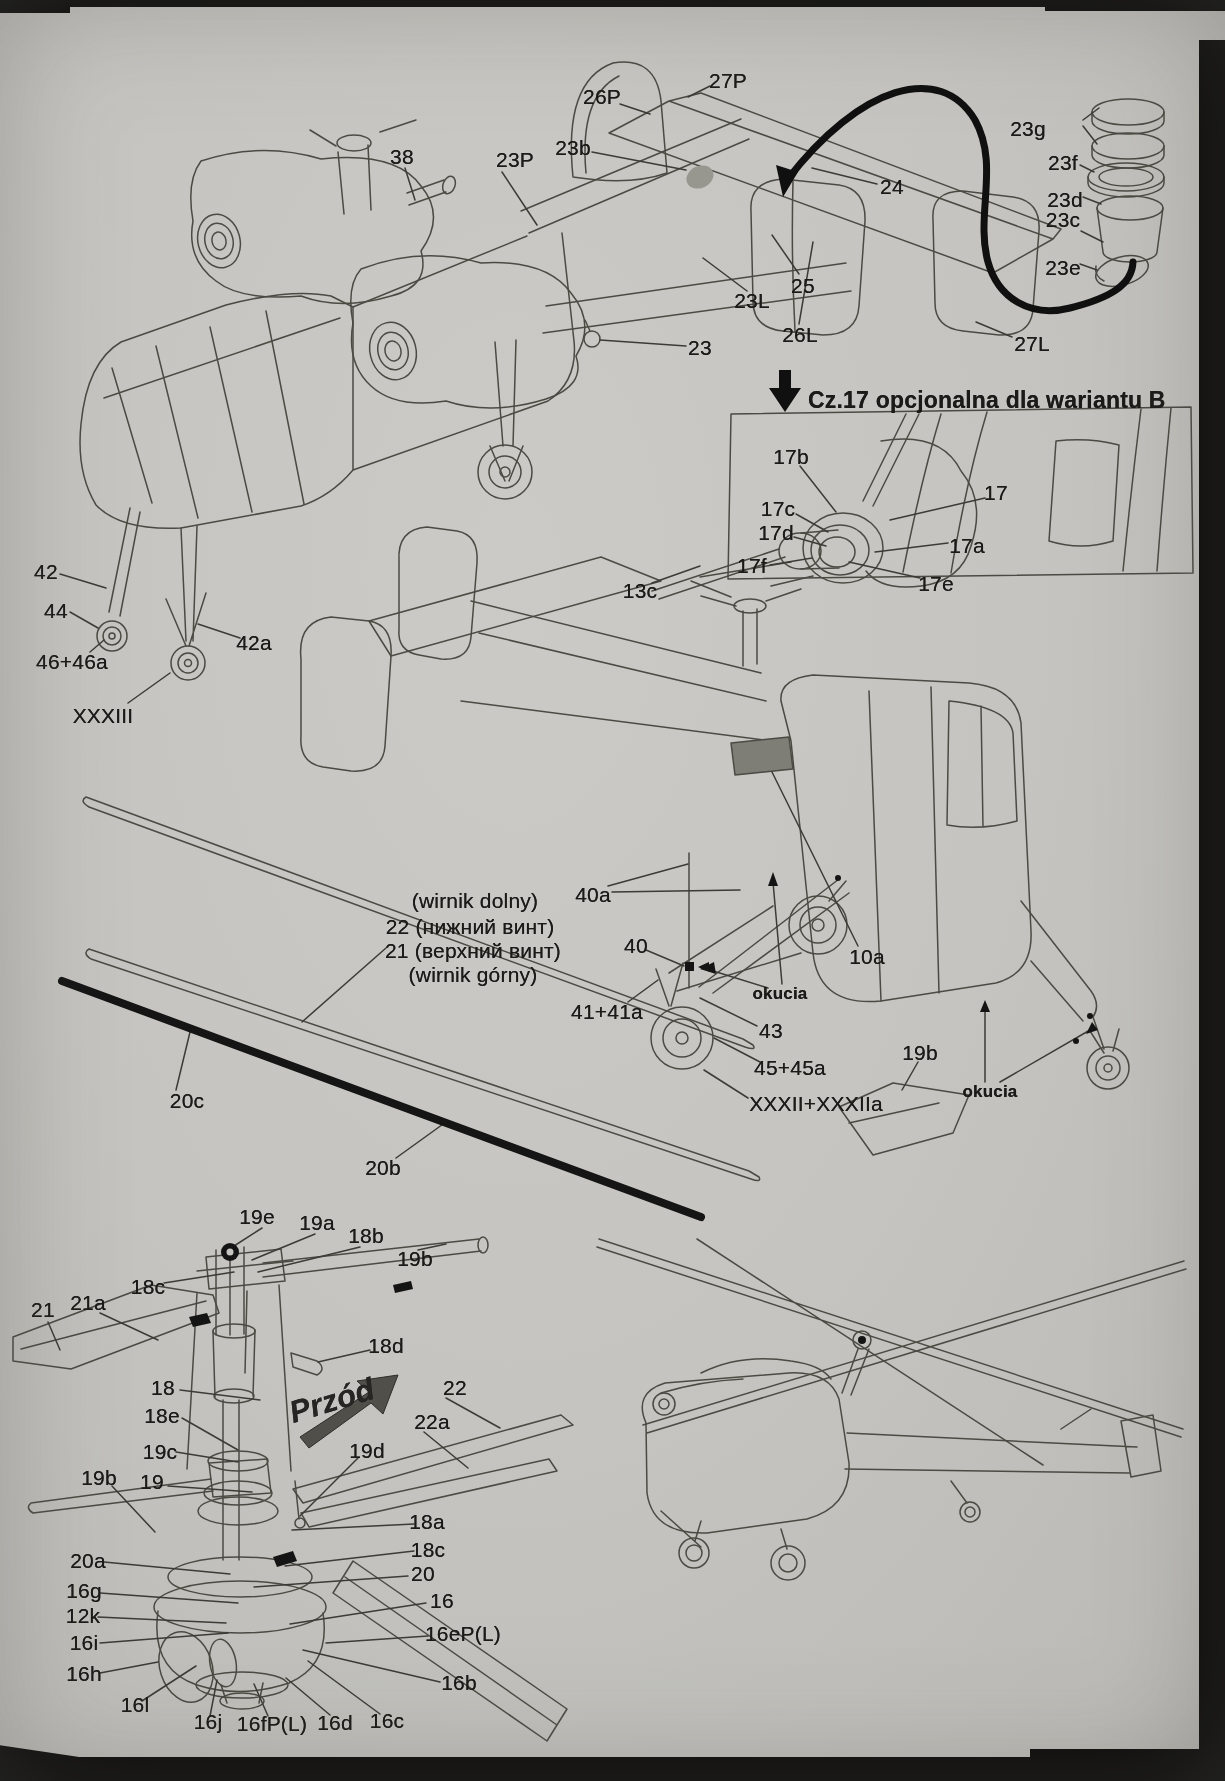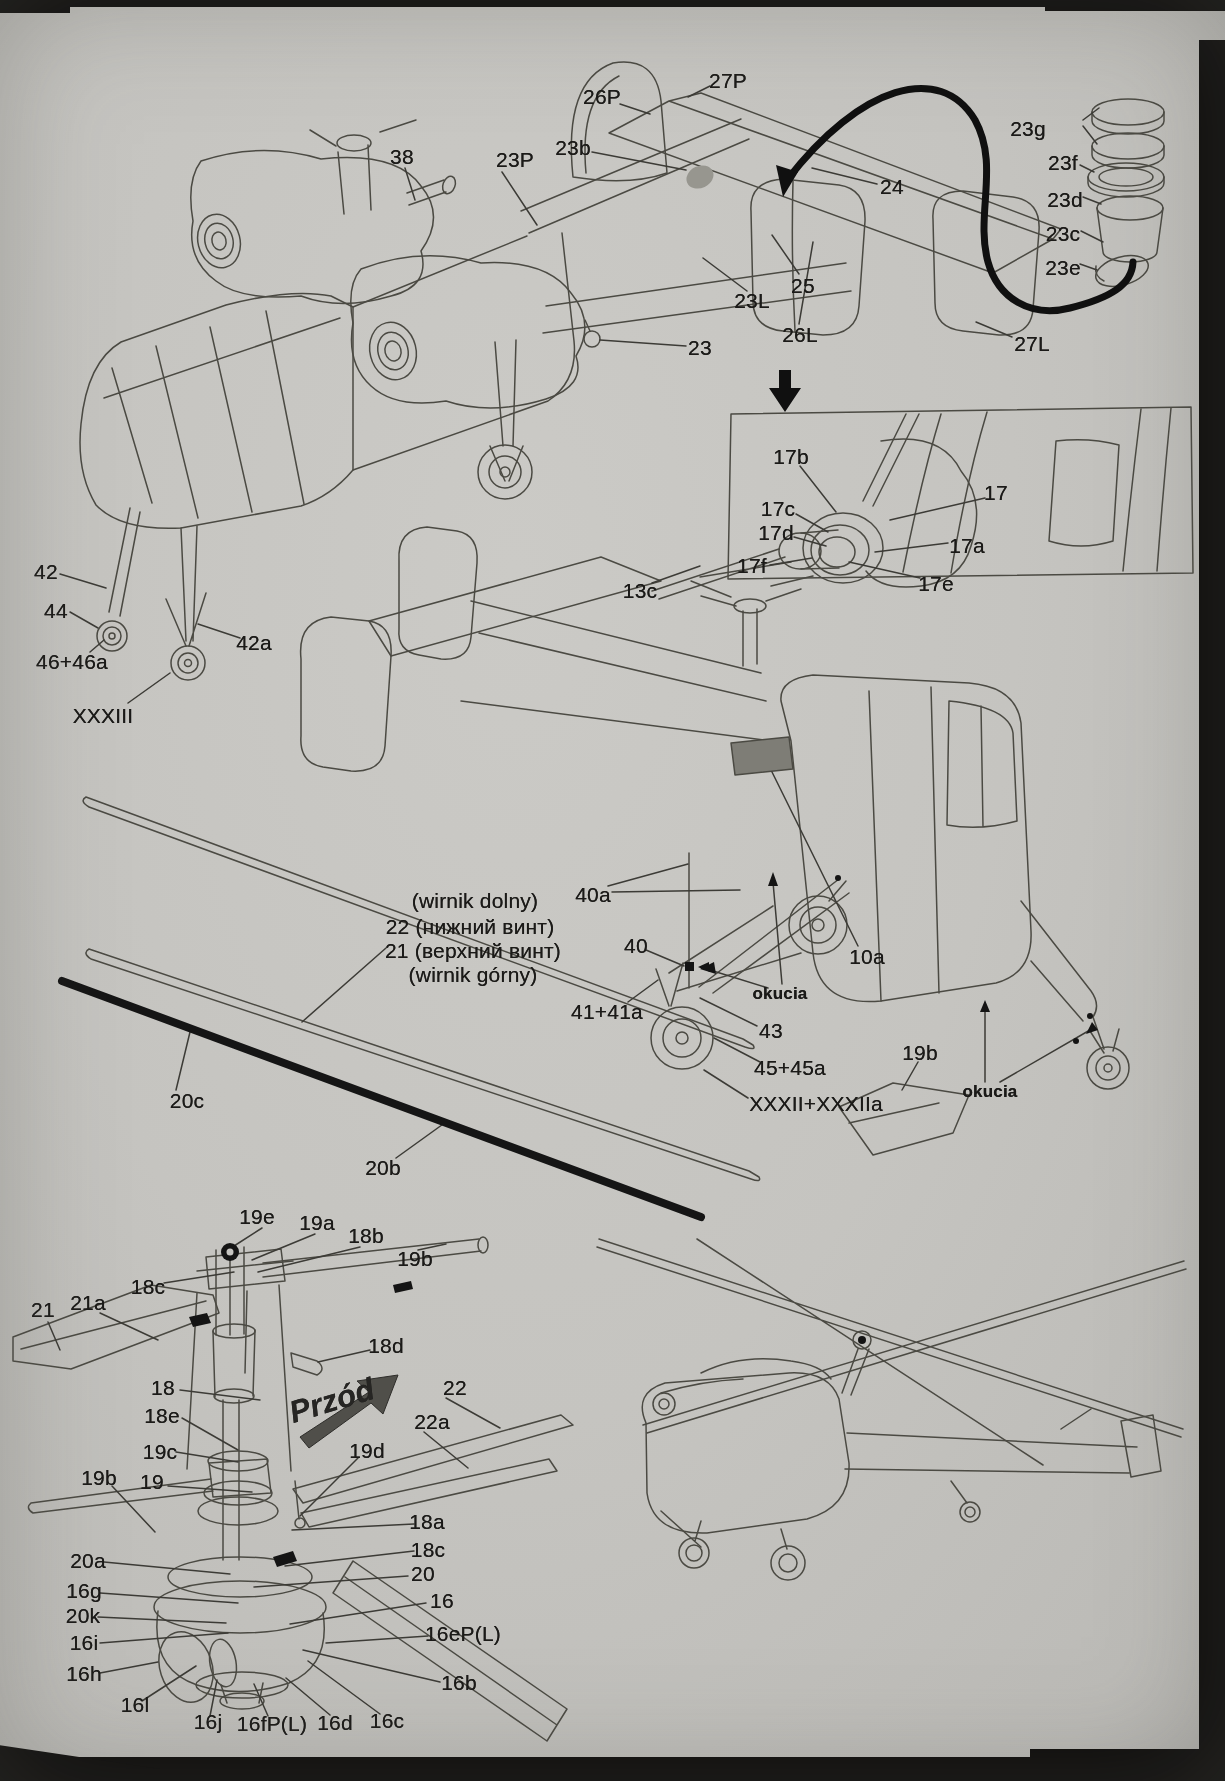--- a/index.html
+++ b/index.html
@@ -205,33 +205,34 @@
 
 <span class="lbl" style="left:402px;top:157px">38</span>
 <span class="lbl" style="left:515px;top:160px">23P</span>
 <span class="lbl" style="left:573px;top:148px">23b</span>
 <span class="lbl" style="left:602px;top:97px">26P</span>
 <span class="lbl" style="left:728px;top:81px">27P</span>
 <span class="lbl" style="left:892px;top:187px">24</span>
 <span class="lbl" style="left:1028px;top:129px">23g</span>
 <span class="lbl" style="left:1063px;top:163px">23f</span>
 <span class="lbl" style="left:1065px;top:200px">23d</span>
-<span class="lbl" style="left:1063px;top:234px">23c</span>
+<span class="lbl" style="left:1063px;top:220px">23c</span>
 <span class="lbl" style="left:1063px;top:268px">23e</span>
 <span class="lbl" style="left:803px;top:286px">25</span>
 <span class="lbl" style="left:752px;top:301px">23L</span>
 <span class="lbl" style="left:800px;top:335px">26L</span>
 <span class="lbl" style="left:1032px;top:344px">27L</span>
 <span class="lbl" style="left:700px;top:348px">23</span>
 <span class="lbl" style="left:46px;top:572px">42</span>
 <span class="lbl" style="left:56px;top:611px">44</span>
 <span class="lbl" style="left:72px;top:662px">46+46a</span>
 <span class="lbl" style="left:103px;top:716px">XXXIII</span>
 <span class="lbl" style="left:254px;top:643px">42a</span>
 
+<span class="lbl title" style="left:808px;top:400px">Cz.17 opcjonalna dla wariantu B</span>
 <span class="lbl" style="left:791px;top:457px">17b</span>
 <span class="lbl" style="left:778px;top:509px">17c</span>
 <span class="lbl" style="left:776px;top:533px">17d</span>
 <span class="lbl" style="left:752px;top:566px">17f</span>
 <span class="lbl" style="left:996px;top:493px">17</span>
 <span class="lbl" style="left:967px;top:546px">17a</span>
 <span class="lbl" style="left:936px;top:584px">17e</span>
 <span class="lbl" style="left:640px;top:591px">13c</span>
 
 <span class="lbl" style="left:475px;top:901px">(wirnik dolny)</span>
@@ -267,21 +268,21 @@
 <span class="lbl" style="left:160px;top:1452px">19c</span>
 <span class="lbl" style="left:367px;top:1451px">19d</span>
 <span class="lbl" style="left:99px;top:1478px">19b</span>
 <span class="lbl" style="left:152px;top:1482px">19</span>
 <span class="lbl" style="left:427px;top:1522px">18a</span>
 <span class="lbl" style="left:428px;top:1550px">18c</span>
 <span class="lbl" style="left:88px;top:1561px">20a</span>
 <span class="lbl" style="left:423px;top:1574px">20</span>
 <span class="lbl" style="left:84px;top:1591px">16g</span>
 <span class="lbl" style="left:442px;top:1601px">16</span>
-<span class="lbl" style="left:83px;top:1616px">20k</span>
+<span class="lbl" style="left:83px;top:1616px">12k</span>
 <span class="lbl" style="left:84px;top:1643px">16i</span>
 <span class="lbl" style="left:463px;top:1634px">16eP(L)</span>
 <span class="lbl" style="left:84px;top:1674px">16h</span>
 <span class="lbl" style="left:459px;top:1683px">16b</span>
 <span class="lbl" style="left:135px;top:1705px">16l</span>
 <span class="lbl" style="left:208px;top:1722px">16j</span>
 <span class="lbl" style="left:272px;top:1724px">16fP(L)</span>
 <span class="lbl" style="left:335px;top:1723px">16d</span>
 <span class="lbl" style="left:387px;top:1721px">16c</span>
 

